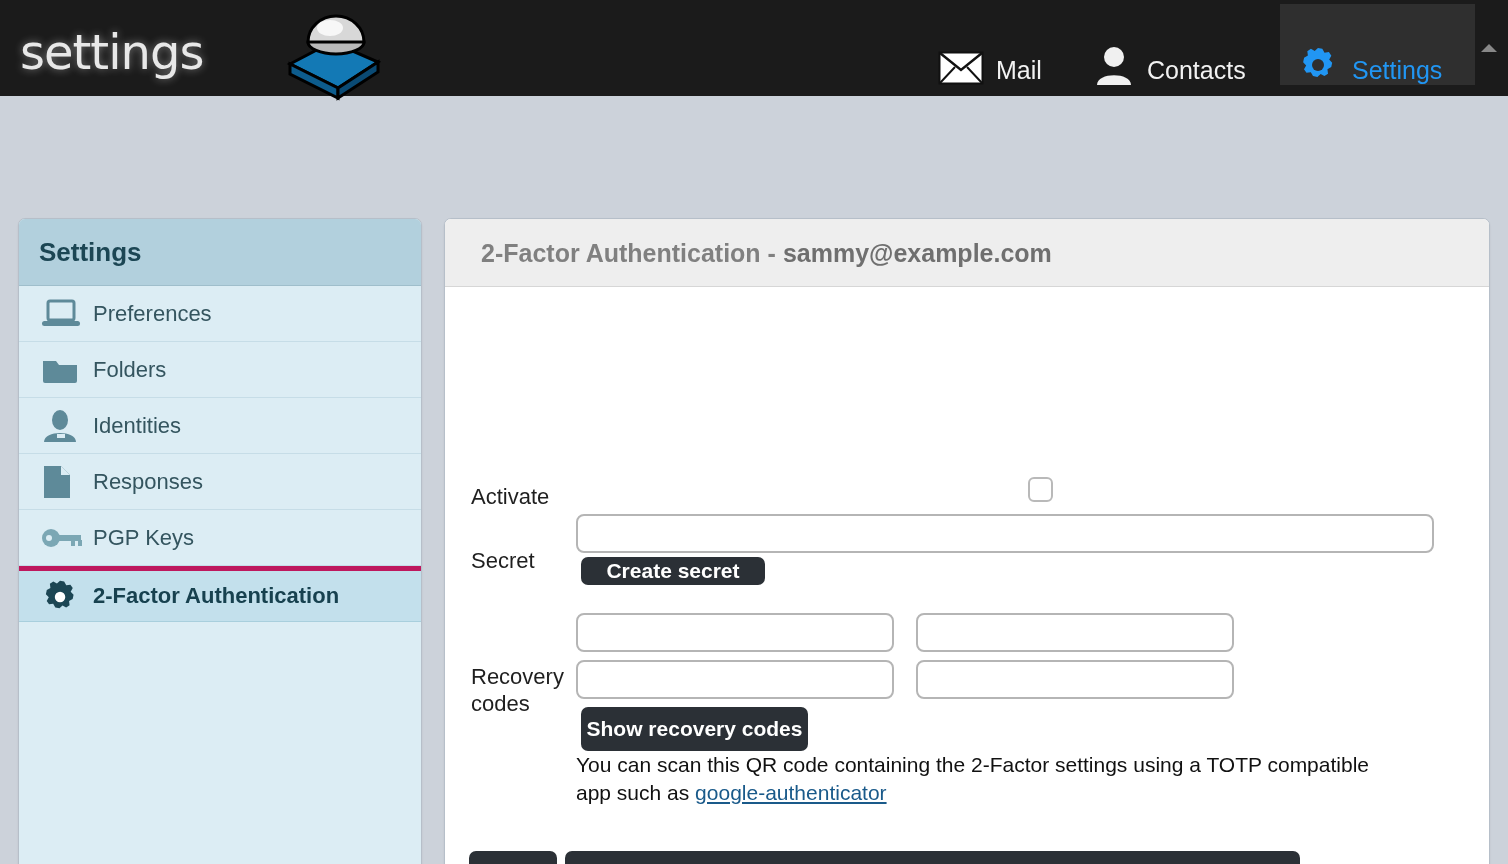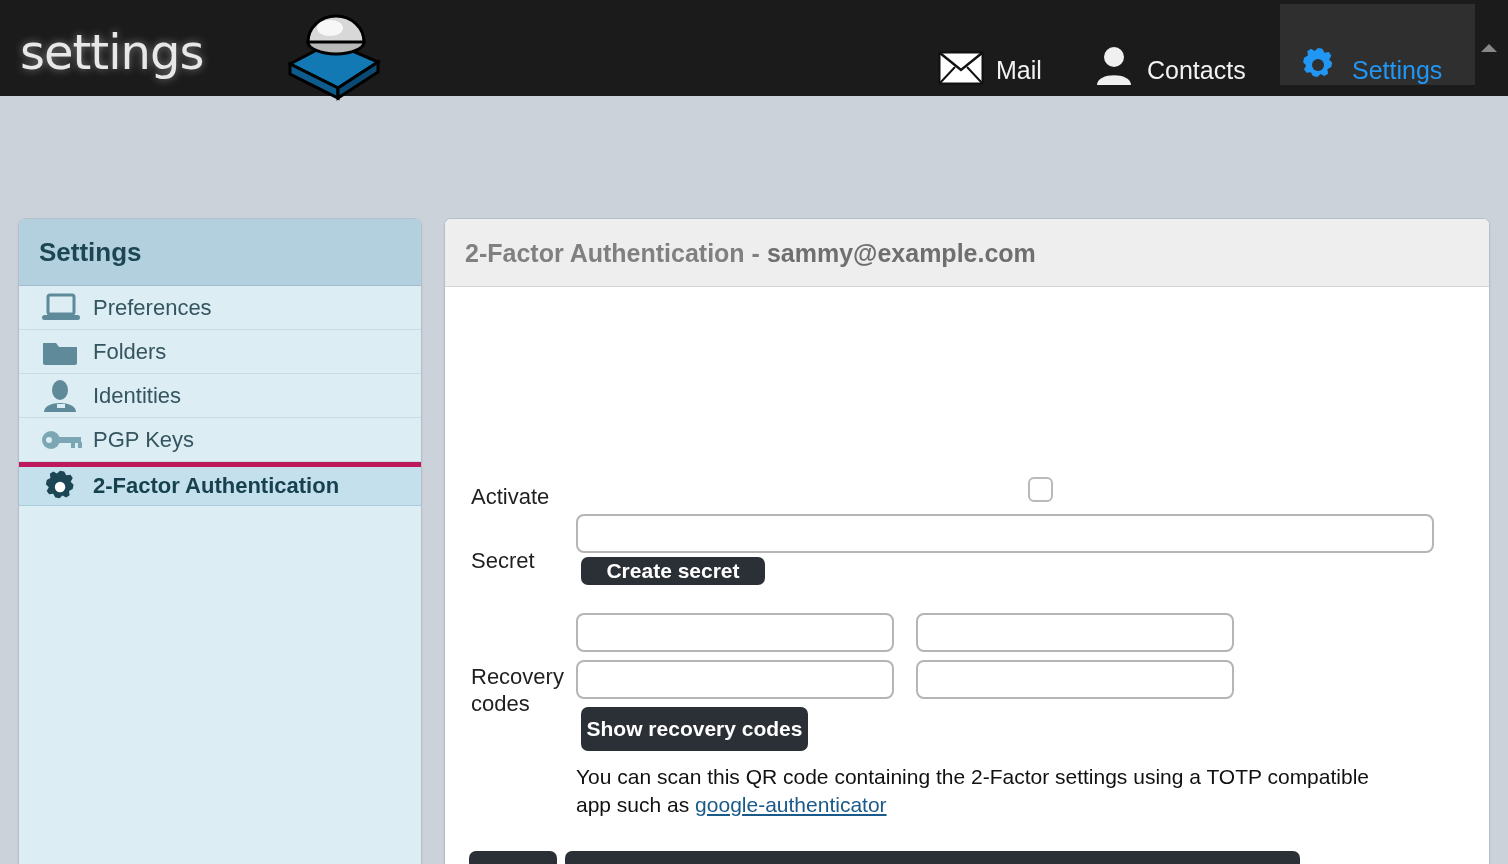--- a/index.html
+++ b/index.html
@@ -66,21 +66,21 @@
     box-shadow: 0 1px 2px rgba(0,0,0,.08);
   }
   #sidebar-title {
     height: 67px; line-height: 67px;
     background: #b2d0dd;
     border-bottom: 1px solid #9fbecb;
     padding-left: 20px;
     font-size: 26px; font-weight: bold; color: #1c4654;
   }
   .sb-item {
-    height: 44px;
+    height: 56px;
     display: flex; align-items: center;
     padding-left: 22px;
     border-bottom: 1px solid #c6dde7;
     font-size: 22px; color: #34555f;
     cursor: pointer;
     background: #dcedf4;
   }
   .sb-item .sb-ico { width: 52px; flex: 0 0 52px; line-height: 0; }
   .sb-item.selected {
     background: #c3e0ec;
@@ -97,21 +97,21 @@
     background: #ffffff;
     border: 1px solid #b6bfc9;
     border-radius: 7px 7px 0 0;
     overflow: hidden;
     box-shadow: 0 1px 2px rgba(0,0,0,.08);
   }
   #main-header {
     height: 68px; line-height: 68px;
     background: #eeeeee;
     border-bottom: 1px solid #d6d6d6;
-    padding-left: 20px;
+    padding-left: 36px;
     font-size: 25px; font-weight: bold; color: #808080;
   }
   #main-header .email { color: #6f6f6f; }
 
   #form { position: relative; height: 673px; }
 
   .flabel {
     position: absolute;
     font-size: 22px; color: #1f1f1f;
     line-height: 27px;
@@ -238,20 +238,29 @@
       <span class="sb-ico">
         <svg width="38" height="32" viewBox="0 0 38 32">
           <ellipse cx="19" cy="10" rx="8" ry="10" fill="#5e8a99"></ellipse>
           <path d="M3 32 C3 20 35 20 35 32 Z" fill="#5e8a99"></path>
           <rect x="16" y="24" width="8" height="4" fill="#dcedf4"></rect>
         </svg>
       </span>
       <span>Identities</span>
     </div>
 
+    <div class="sb-item">
+      <span class="sb-ico">
+        <svg width="32" height="34" viewBox="0 0 32 34">
+          <path d="M3 1 h17 l9 9 v23 h-26 Z" fill="#5e8a99"></path>
+          <path d="M20 1 v9 h9 Z" fill="#dcedf4"></path>
+        </svg>
+      </span>
+      <span>Responses</span>
+    </div>
 
     <div class="sb-item">
       <span class="sb-ico">
         <svg width="42" height="24" viewBox="0 0 42 24">
           <circle cx="10" cy="12" r="9" fill="#7ba7b4"></circle>
           <circle cx="8" cy="12" r="3" fill="#dcedf4"></circle>
           <rect x="17" y="9" width="23" height="6" fill="#7ba7b4"></rect>
           <rect x="30" y="14" width="4" height="6" fill="#7ba7b4"></rect>
           <rect x="37" y="14" width="4" height="6" fill="#7ba7b4"></rect>
         </svg>
@@ -288,21 +297,21 @@
       <div class="flabel" style="left:26px; top:376px;">Recovery</div>
       <div class="flabel" style="left:26px; top:403px;">codes</div>
 
       <input class="finput" style="left: 131px; top: 326px; width: 318px; height: 39px;" value="">
       <input class="finput" style="left: 471px; top: 326px; width: 318px; height: 39px;" value="">
       <input class="finput" style="left: 131px; top: 373px; width: 318px; height: 39px;" value="">
       <input class="finput" style="left: 471px; top: 373px; width: 318px; height: 39px;" value="">
 
       <button class="darkbtn" style="left:136px; top:420px; width:227px; height:44px;">Show recovery codes</button>
 
-      <div id="qr-text" style="left:131px; top:476px; width:800px;">
+      <div id="qr-text" style="left:131px; top:464px; width:800px;">
         <span>You can scan this QR code containing the 2-Factor settings using a TOTP compatible app such as </span><a href="#">google-authenticator</a>
       </div>
 
       <button class="darkbtn" style="left:24px; top:564px; width:88px; height:45px;">Save</button>
       <button class="darkbtn" style="left:120px; top:564px; width:735px; height:45px;">Fill all fields (make sure you click save to store your settings)</button>
 
     </div>
   </div>
 </div>
 

